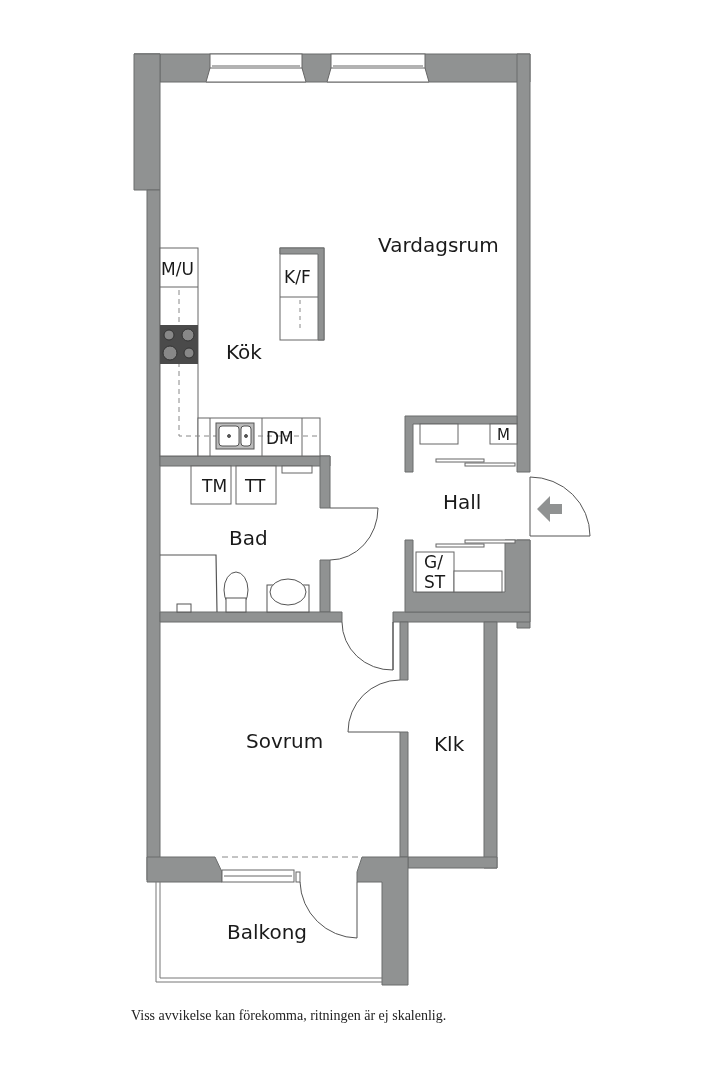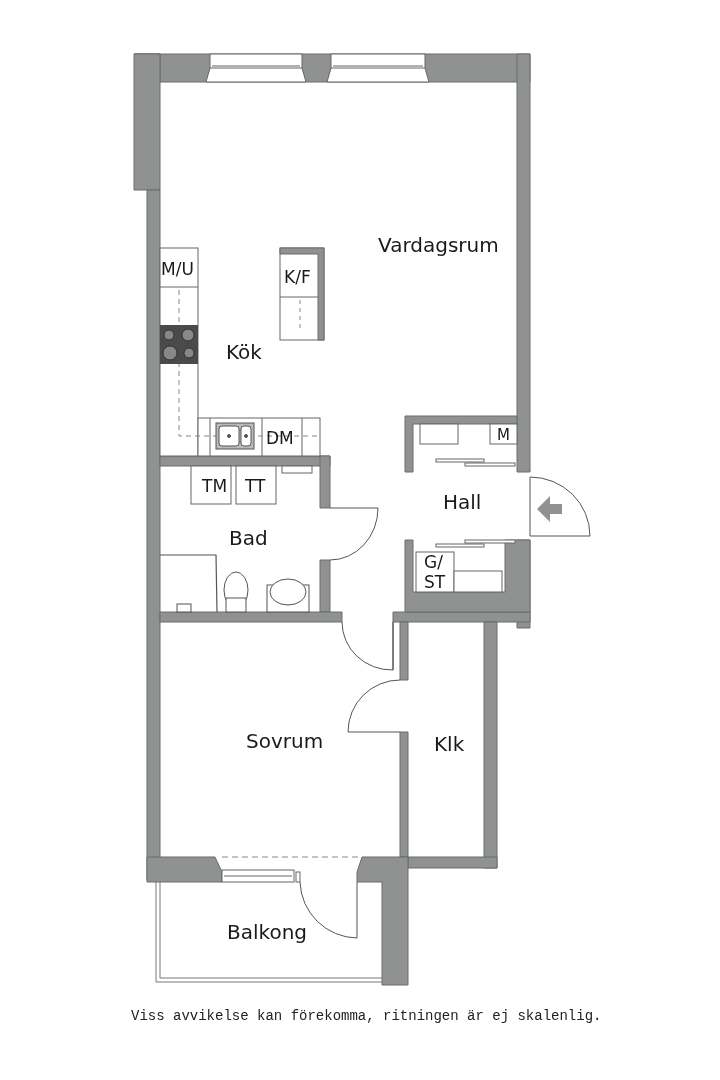--- a/index.html
+++ b/index.html
@@ -1,19 +1,19 @@
 <!DOCTYPE html>
 <html><head>
 <meta charset="utf-8">
 <style>
   html, body { margin:0; padding:0; background:#ffffff; }
   body { width:720px; height:1080px; position:relative; overflow:hidden; font-family:"DejaVu Sans", sans-serif; }
   #plan { position:absolute; left:0; top:0; }
   .room-label { font-family:"DejaVu Sans", sans-serif; fill:#1a1a1a; }
-  #disclaimer { position:absolute; left:131px; top:1008px; font-size:14px; color:#222; font-family:Liberation Mono, monospace; white-space:nowrap; }
+  #disclaimer { position:absolute; left:131px; top:1008px; font-size:14px; color:#222; font-family:Liberation Serif, serif; white-space:nowrap; }
 </style>
 </head>
 <body>
 
 <svg id="plan" width="720" height="1080" viewBox="0 0 720 1080">
   <g fill="#909292" stroke="#6b6d6d" stroke-width="1">
 
     <path d="M134,54 H530 V82 H160 V54 Z"></path>
 
     <path d="M134,54 H160 V190 H134 Z"></path>

